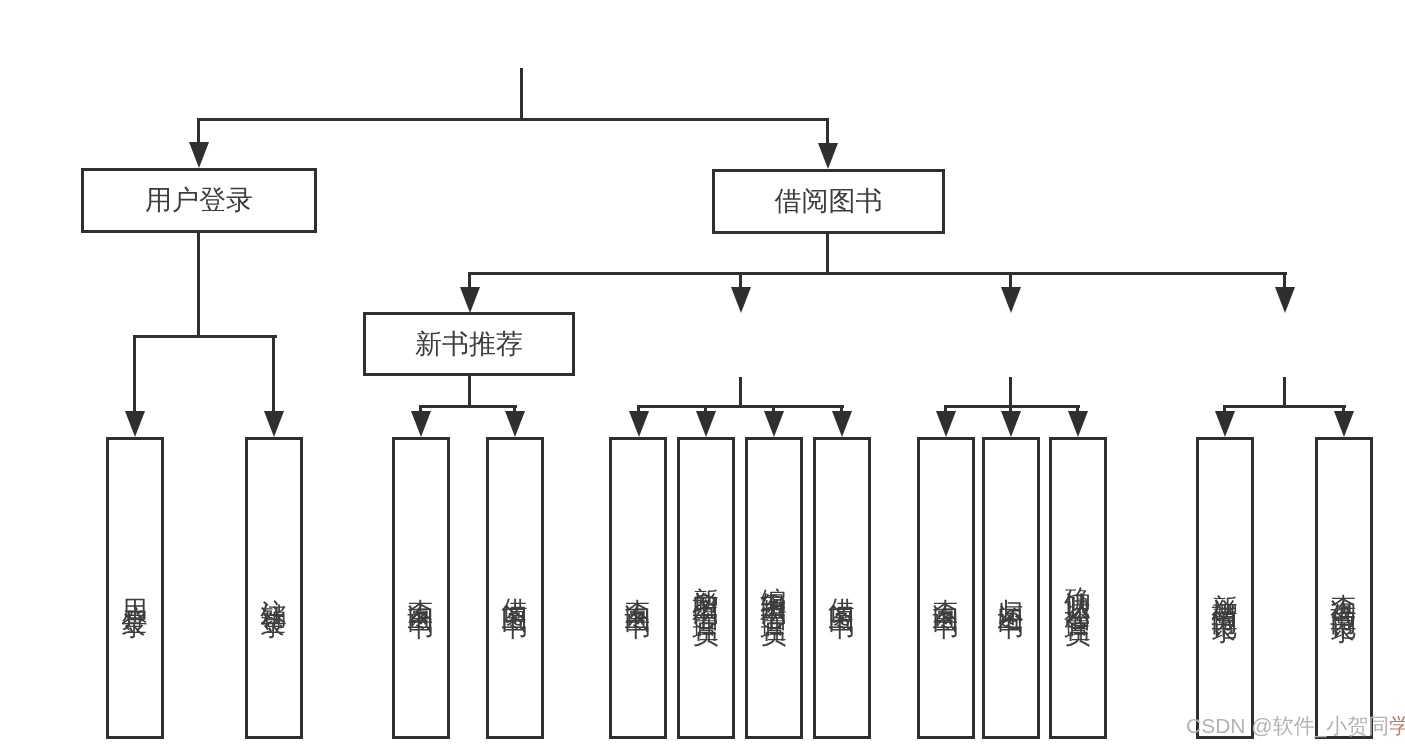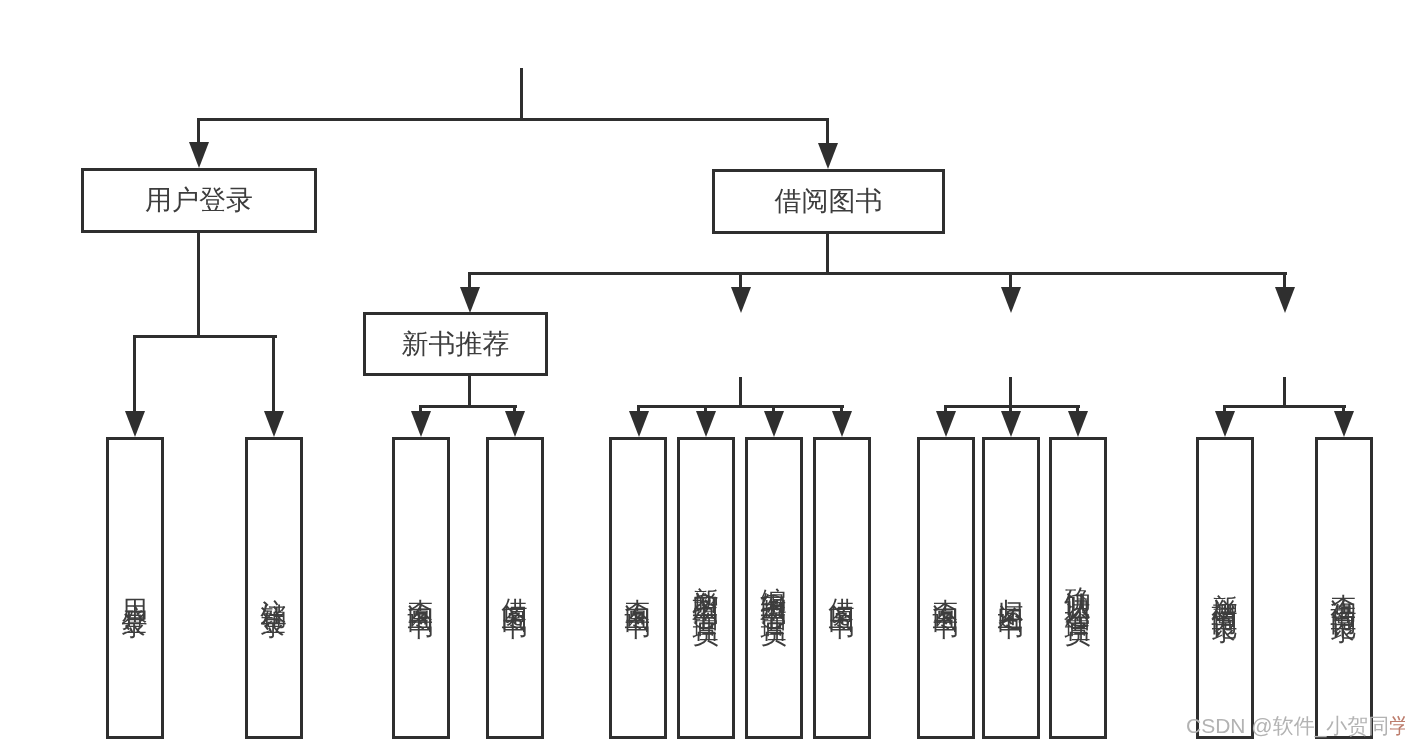--- a/index.html
+++ b/index.html
@@ -48,21 +48,21 @@
 
 
   <div class="box" style="left:81px;top:168px;width:236px;height:65px;">
     <span>用户登录</span>
   </div>
 
   <div class="box" style="left:712px;top:169px;width:233px;height:65px;">
     <span>借阅图书</span>
   </div>
 
-  <div class="box" style="left:363px;top:312px;width:185px;height:64px;">
+  <div class="box" style="left:363px;top:312px;width:212px;height:64px;">
     <span>新书推荐</span>
   </div>
 
 
 
 
   <div class="box vbox" style="left:106px;top:437px;width:58px;height:302px;">
     <span class="vtext">用户登录</span>
   </div>
   <div class="box vbox" style="left:245px;top:437px;width:58px;height:302px;">

